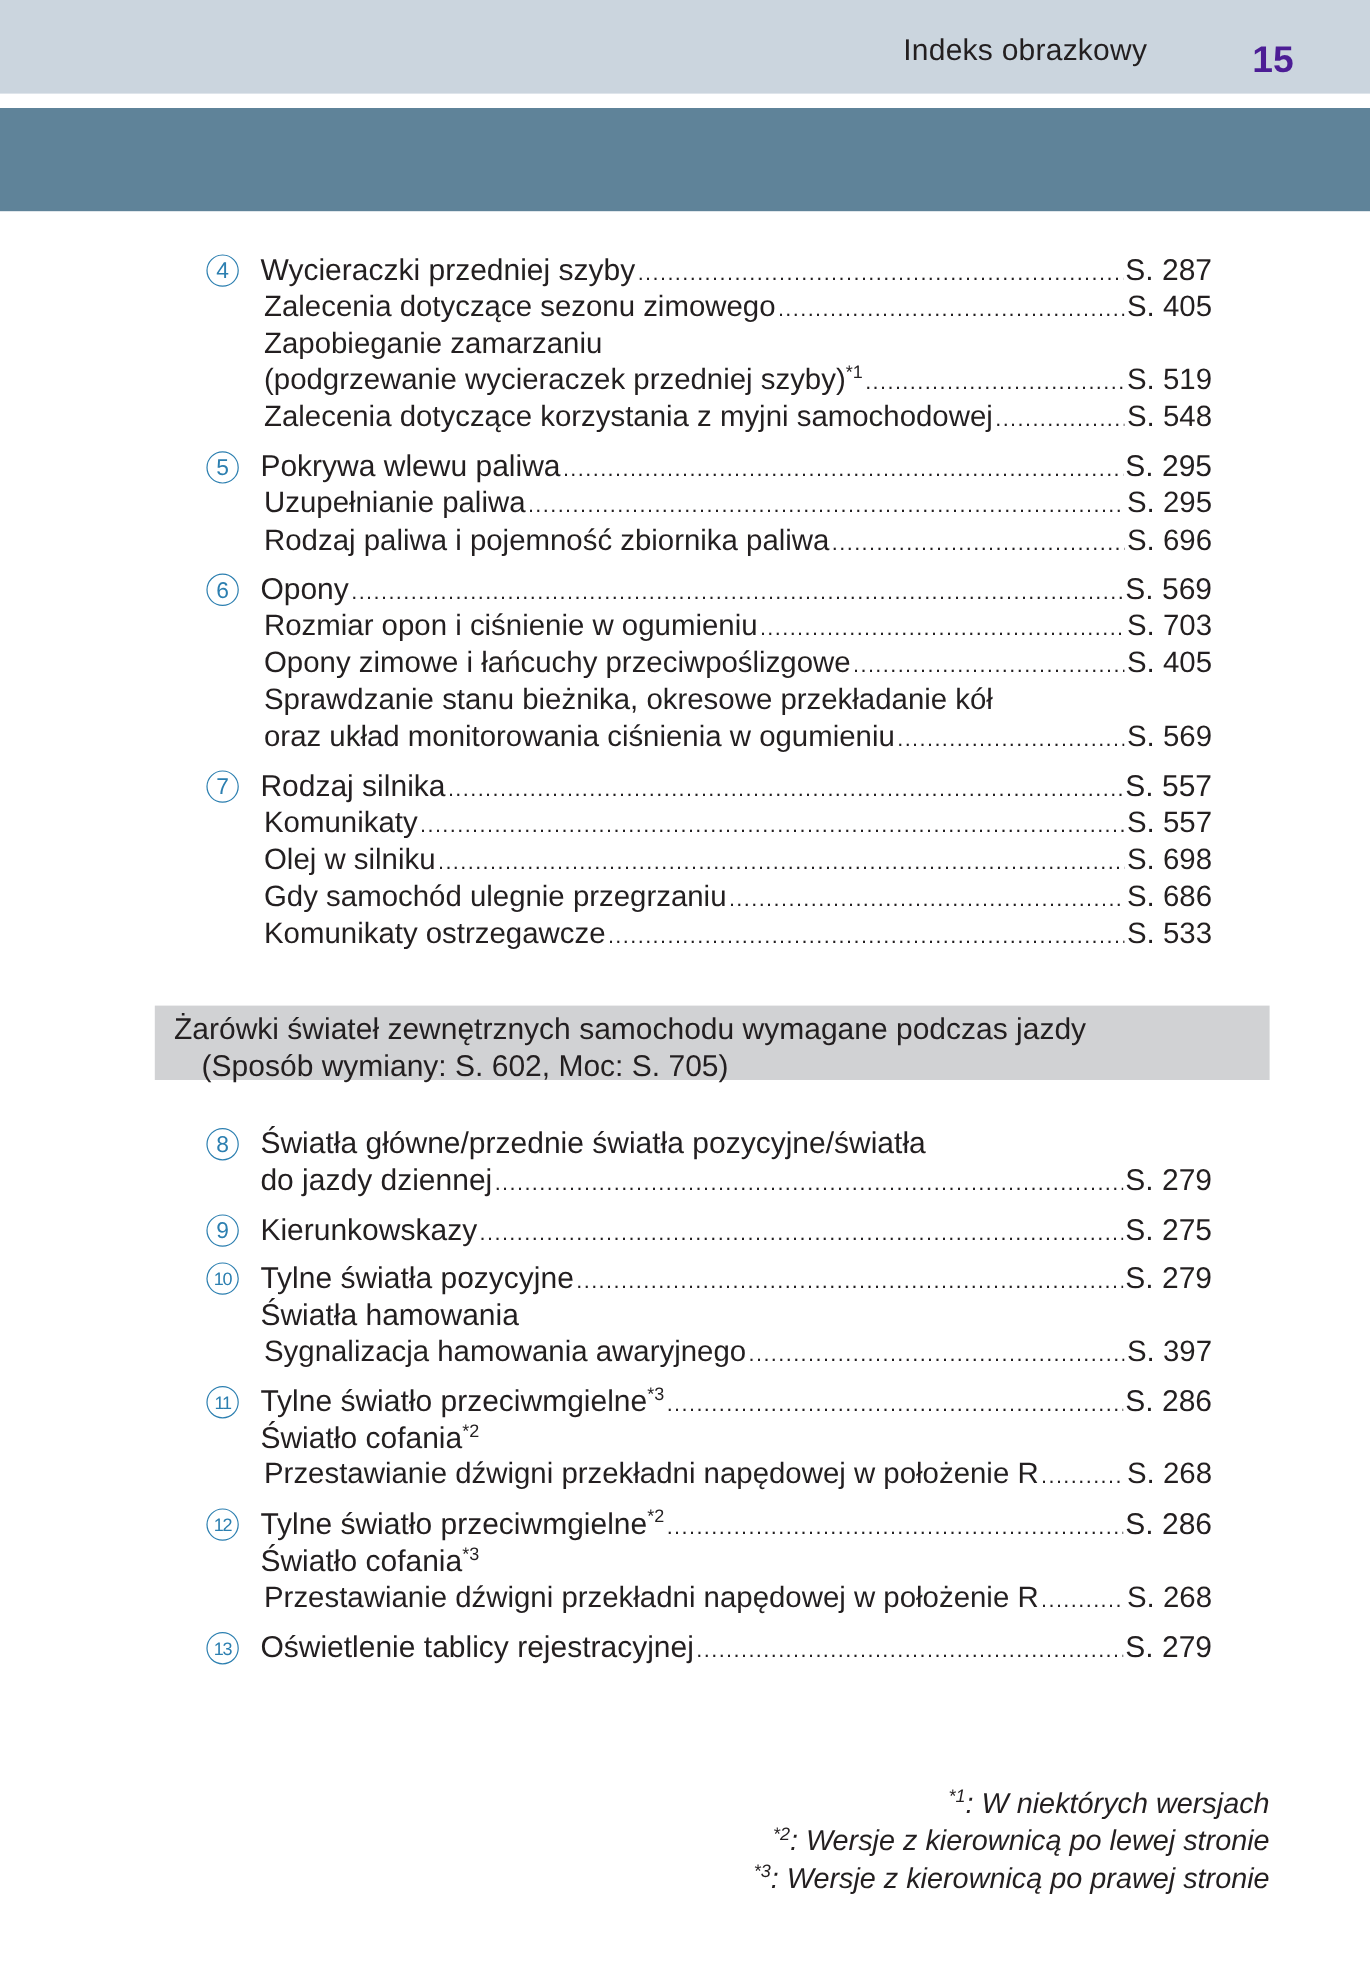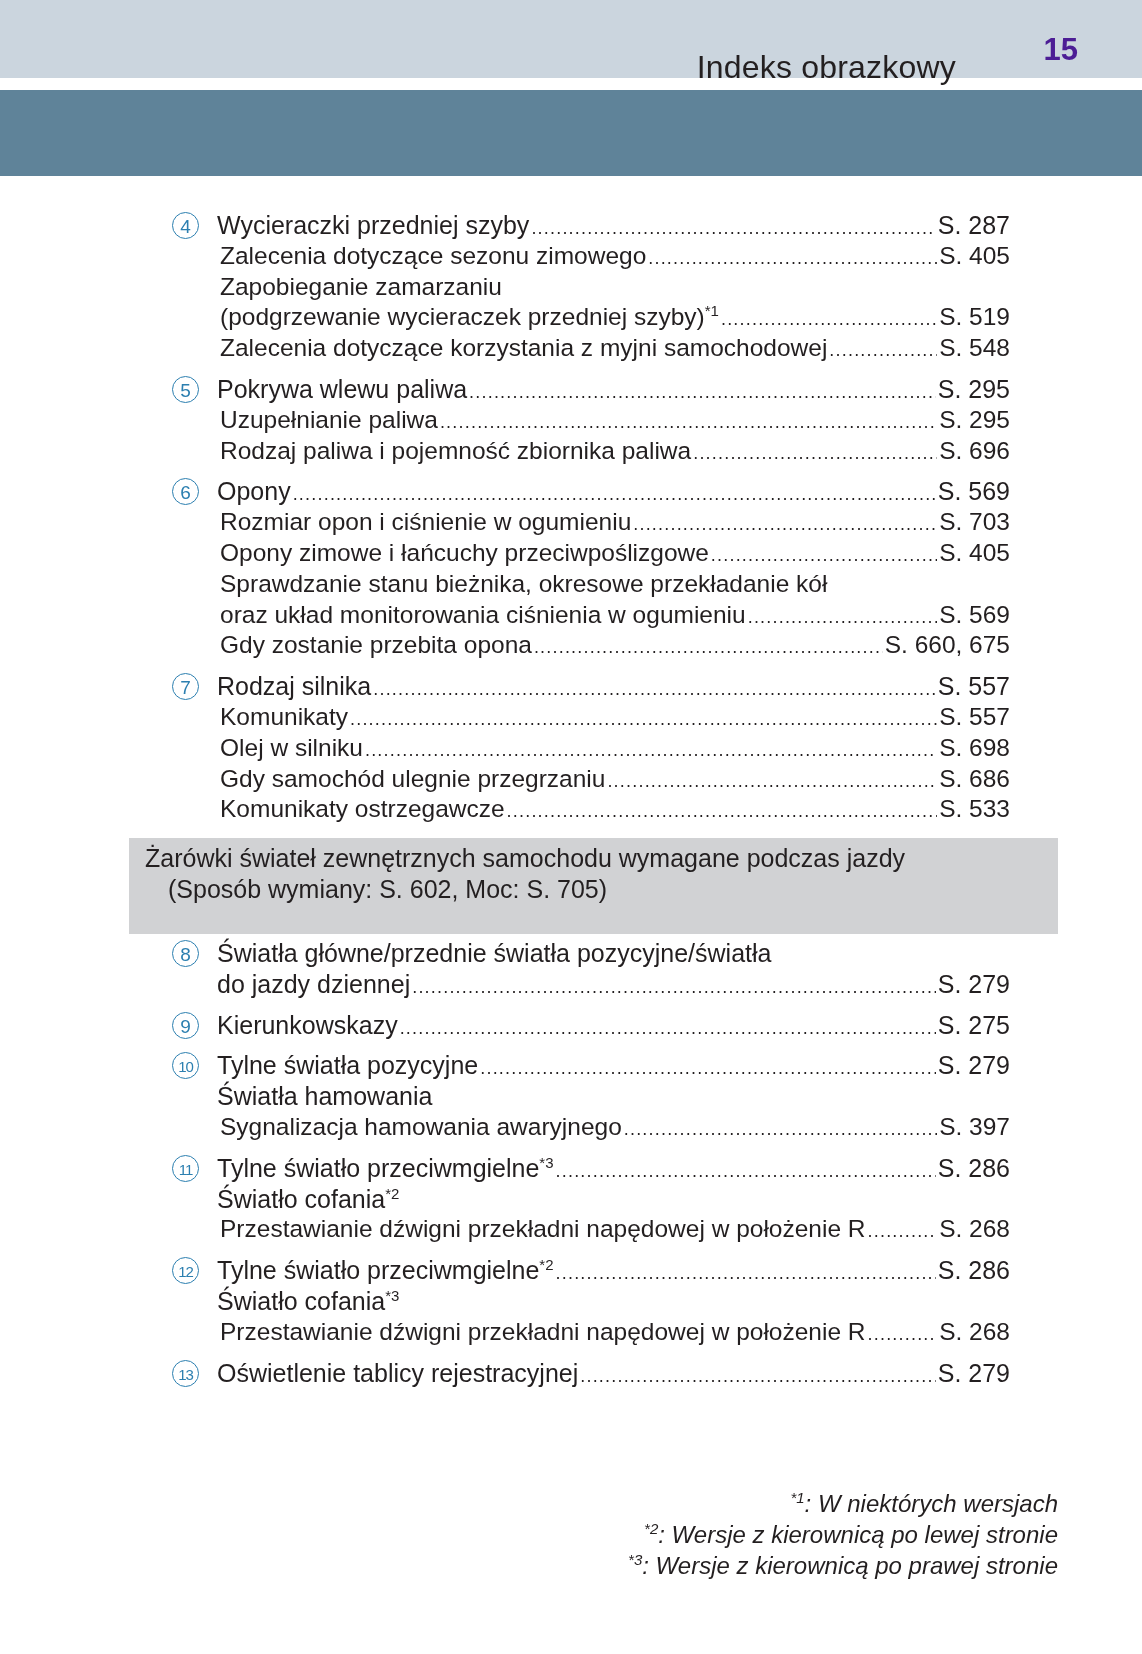--- a/index.html
+++ b/index.html
@@ -1,21 +1,21 @@
 <!DOCTYPE html>
 <html><head>
   <meta charset="utf-8">
   <style>
     html, body { margin: 0; padding: 0; }
     body {
       width: 1142px; height: 1654px; background: #ffffff; position: relative; overflow: hidden;
       font-family: "Liberation Sans", "DejaVu Sans", sans-serif; color: #231f20;
     }
     .top-band { position: absolute; left: 0; top: 0; width: 1142px; height: 78px; background: #cbd5de; }
-    .header-title { position: absolute; right: 186px; top: 49px; font-size: 32px; color: #231f20; letter-spacing: 0.2px; }
+    .header-title { position: absolute; right: 186px; top: 28px; font-size: 25px; color: #231f20; letter-spacing: 0.2px; }
     .page-number { position: absolute; right: 64px; top: 32px; font-size: 31px; font-weight: bold; color: #4c1d95; }
     .blue-band { position: absolute; left: 0; top: 90px; width: 1142px; height: 86px; background: #5f8399; }
 
     .entries { position: absolute; left: 172px; width: 838px; }
     .entry { position: relative; }
     .row { display: flex; align-items: baseline; height: 30.8px; font-size: 24.5px; line-height: 30.8px; white-space: nowrap; }
     .row.main { font-size: 25px; }
     .row .label { flex: 0 0 auto; }
     .row .dots { flex: 1 1 auto; overflow: hidden; margin: 0 2px; color: #231f20; letter-spacing: 1.2px; font-size: 18px; }
     .row .dots::before { content: "............................................................................................................................................................................................................"; }
@@ -24,21 +24,21 @@
     .row.main-indent { padding-left: 45px; }
     .circ {
       position: absolute; left: 0; top: 2px; width: 27px; height: 27px; border: 1.5px solid #2c7fb0; border-radius: 50%;
       color: #2c7fb0; font-size: 19px; line-height: 27px; text-align: center; box-sizing: border-box; font-family: "Liberation Sans", sans-serif;
     }
     .circ.two { font-size: 15px; letter-spacing: -1px; }
     .sup { font-size: 15px; vertical-align: super; line-height: 0; }
     .gap { height: 10px; }
 
     .section-box {
-      position: absolute; left: 129px; top: 838px; width: 929px; height: 96px; background: #d1d2d4;
+      position: absolute; left: 129px; top: 838px; width: 929px; height: 62px; background: #d1d2d4;
     }
     .section-title { position: absolute; left: 16px; top: 6px; font-size: 25px; }
     .section-sub { position: absolute; left: 16px; top: 37px; font-size: 25px; margin-left: 23px; }
 
     .footnotes { position: absolute; right: 84px; top: 1488px; text-align: right; font-size: 24px; line-height: 31px; font-style: italic; }
   </style>
 </head>
 <body>
 
 <div class="top-band"></div>
@@ -114,25 +114,20 @@
       <span class="page">S. 405</span>
     </div>
     <div class="row indent">
       <span class="label">Sprawdzanie stanu bieżnika, okresowe przekładanie kół</span>
     </div>
     <div class="row indent">
       <span class="label">oraz układ monitorowania ciśnienia w ogumieniu</span>
       <span class="dots"></span>
       <span class="page">S. 569</span>
     </div>
-    <div class="row indent">
-      <span class="label">Gdy zostanie przebita opona</span>
-      <span class="dots"></span>
-      <span class="page">S. 660, 675</span>
-    </div>
   </div>
   <div class="gap"></div>
 
   <div class="entry">
     <span class="circ">7</span>
     <div class="row main main-indent">
       <span class="label">Rodzaj silnika</span>
       <span class="dots"></span>
       <span class="page">S. 557</span>
     </div>

